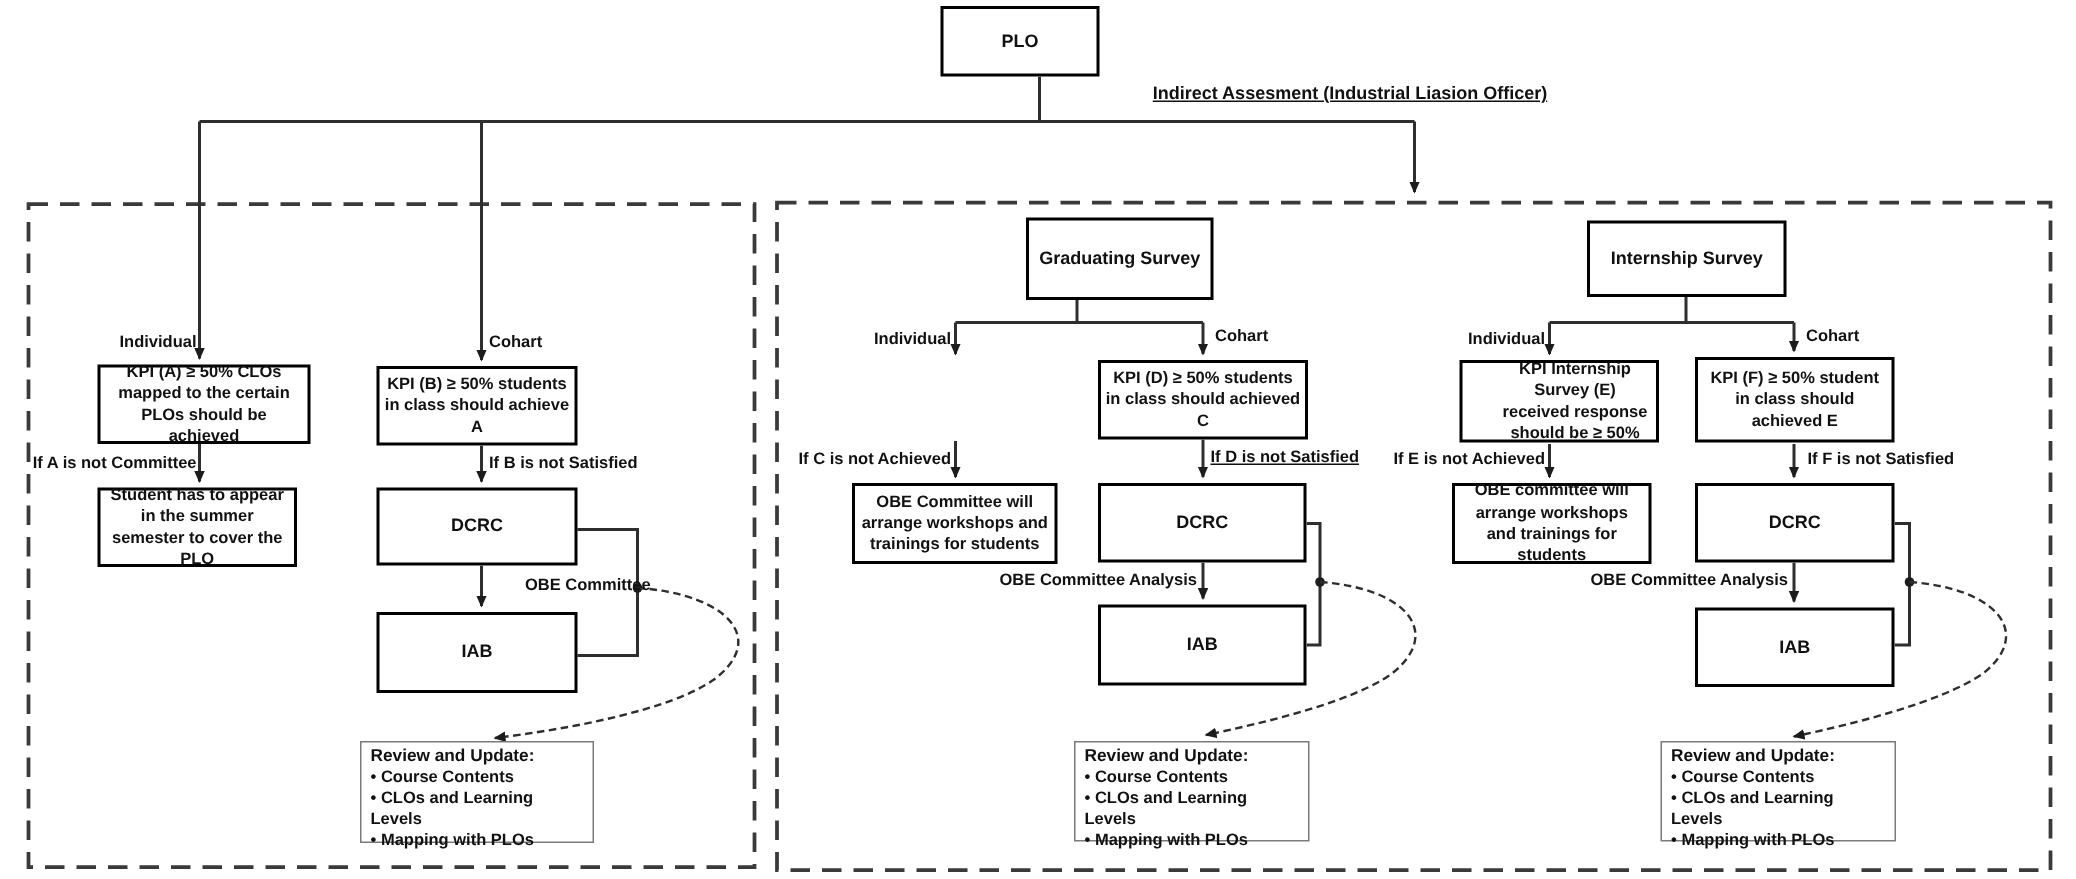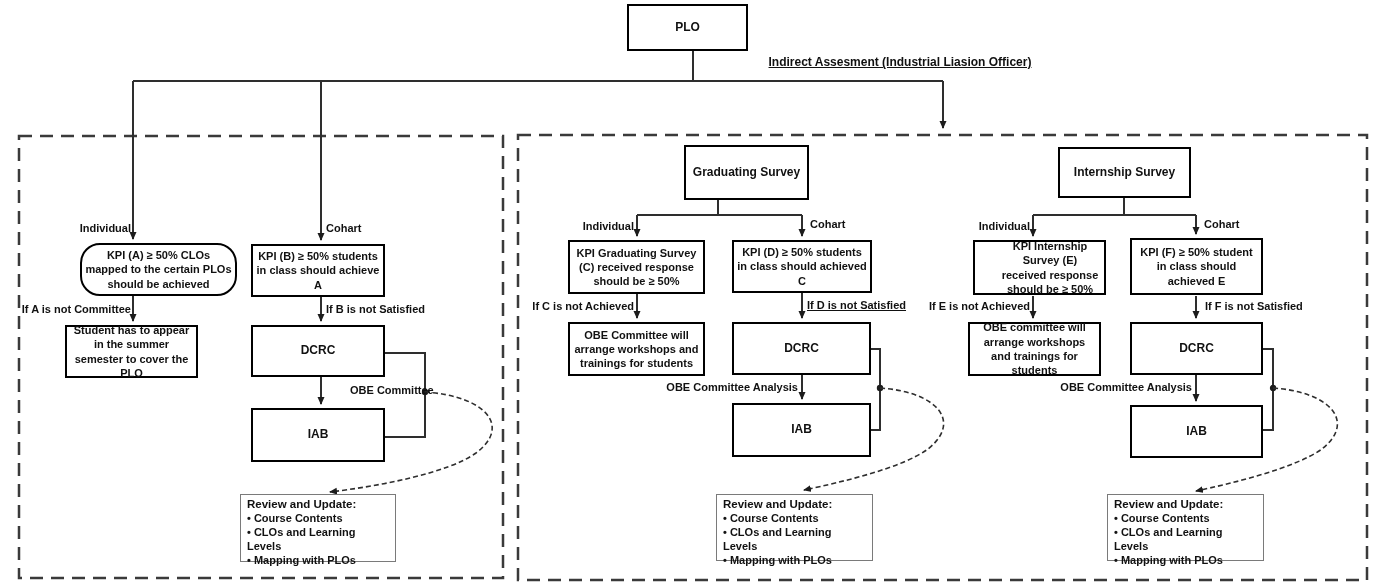--- a/index.html
+++ b/index.html
@@ -72,27 +72,27 @@
       <line x1="1196" y1="215" x2="1196" y2="234" marker-end="url(#arrow)"></line>
       <line x1="1033" y1="296" x2="1033" y2="318" marker-end="url(#arrow)"></line>
       <line x1="1196" y1="296" x2="1196" y2="318" marker-end="url(#arrow)"></line>
       <line x1="1196" y1="375" x2="1196" y2="401" marker-end="url(#arrow)"></line>
       <polyline points="1263,349 1273,349 1273,430 1263,430"></polyline>
     </g>
     <circle cx="1273" cy="388" r="3.2" fill="#1c1c1c"></circle>
     <path d="M1273,388 C1331,392 1356,422 1322,449 C1295,468 1234,483 1196,491" fill="none" stroke="#2e2e2e" stroke-width="1.6" stroke-dasharray="5 3" marker-end="url(#arrow)"></path>
   </svg>
 
-  <div class="box big" style="left:627px;top:4px;width:121px;height:47px;">
+  <div class="box big" style="left:627px;top:4px;width:106px;height:47px;">
       <span>PLO</span>
     </div>
   <div class="branch-lbl" style="left:760px;top:55px;width:280px;">Indirect Assesment (Industrial Liasion Officer)</div>
 
   <div class="lbl r" style="left:55px;top:222px;width:76px;">Individual</div>
-  <div class="box" style="left:80px;top:243px;width:157px;height:53px;border-radius:20px;">
+  <div class="box" style="left:65px;top:243px;width:142px;height:53px;">
       <span>KPI (A) ≥ 50% CLOs mapped to the certain PLOs should be achieved</span>
     </div>
   <div class="lbl r" style="left:10px;top:303px;width:121px;">If A is not Committee</div>
   <div class="box" style="left:65px;top:325px;width:133px;height:53px;">
       <span>Student has to appear in the summer semester to cover the PLO</span>
     </div>
 
   <div class="lbl" style="left:326px;top:222px;">Cohart</div>
   <div class="box" style="left:251px;top:244px;width:134px;height:53px;">
       <span>KPI (B) ≥ 50% students in class should achieve A</span>
@@ -110,23 +110,20 @@
     <div class="rv-title">Review and Update:</div>
     <div class="rv-item">Course Contents</div>
     <div class="rv-item">CLOs and Learning Levels</div>
     <div class="rv-item">Mapping with PLOs</div>
   </div>
 
   <div class="box big" style="left:684px;top:145px;width:125px;height:55px;">
       <span>Graduating Survey</span>
     </div>
   <div class="lbl r" style="left:560px;top:220px;width:74px;">Individual</div>
-  <div class="box" style="left:568px;top:240px;width:137px;height:54px;">
-      <span>KPI Graduating Survey (C) received response should be ≥ 50%</span>
-    </div>
   <div class="lbl r" style="left:514px;top:300px;width:120px;">If C is not Achieved</div>
   <div class="box" style="left:568px;top:322px;width:137px;height:54px;">
       <span>OBE Committee will arrange workshops and trainings for students</span>
     </div>
 
   <div class="lbl" style="left:810px;top:218px;">Cohart</div>
   <div class="box" style="left:732px;top:240px;width:140px;height:53px;">
       <span>KPI (D) ≥ 50% students in class should achieved C</span>
     </div>
   <div class="lbl" style="left:807px;top:299px;text-decoration:underline;">If D is not Satisfied</div>

